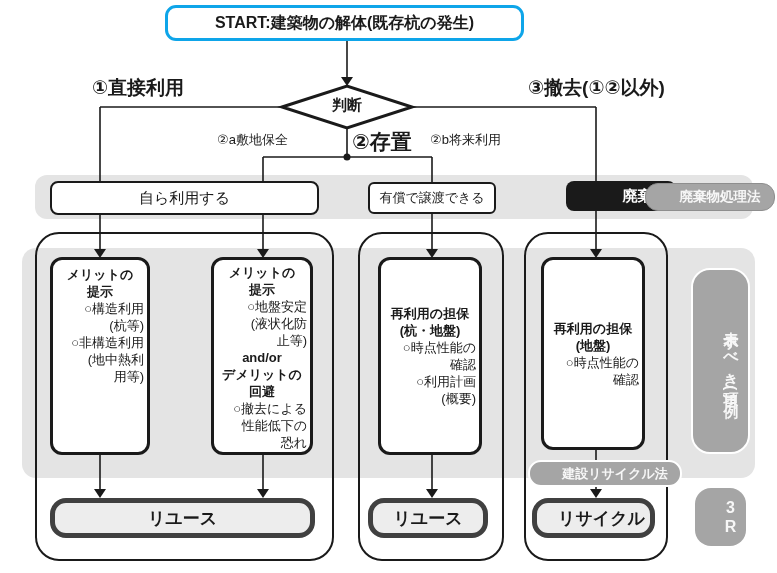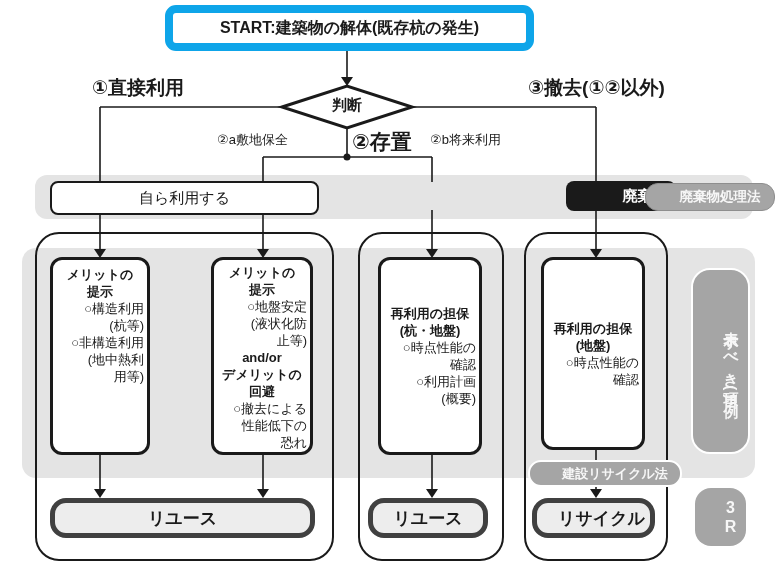--- a/index.html
+++ b/index.html
@@ -4,21 +4,21 @@
 <style>
   html,body{margin:0;padding:0;background:#fff;}
   body{font-family:"Liberation Sans","DejaVu Sans",sans-serif;color:#1a1a1a;}
   .canvas{position:relative;width:777px;height:573px;background:#fff;overflow:hidden;}
 
   
   .layer0{z-index:0;} .layer1{z-index:1;} .layer2{z-index:2;} .layer3{z-index:3;} .layer4{z-index:4;}
   .abs{position:absolute;}
 
   
-  .start-node{left:165px;top:5px;width:353px;height:30px;border:8px solid #0ea5e9;border-radius:11px;
+  .start-node{left:165px;top:5px;width:353px;height:30px;border:3px solid #0ea5e9;border-radius:11px;
     background:#fff;display:flex;align-items:center;justify-content:center;font-weight:bold;font-size:16px;}
   .decision-label{left:317px;top:96px;width:60px;text-align:center;font-weight:bold;font-size:15px;}
   .branch1{left:92px;top:75px;font-weight:bold;font-size:19px;}
   .branch3{left:528px;top:75px;font-weight:bold;font-size:19px;}
   .branch2{left:352px;top:128px;font-weight:bold;font-size:21px;}
   .branch2a{left:217px;top:131px;font-size:13px;}
   .branch2b{left:430px;top:131px;font-size:13px;}
 
   
   .band{left:35px;top:175px;width:718px;height:44px;background:#e4e4e4;border-radius:12px;}
@@ -117,20 +117,21 @@
 
   <div class="abs start-node layer3">START:建築物の解体(既存杭の発生)</div>
   <div class="abs decision-label layer4">判断</div>
   <div class="abs branch1 layer4">①直接利用</div>
   <div class="abs branch3 layer4">③撤去(①②以外)</div>
   <div class="abs branch2 layer4">②存置</div>
   <div class="abs branch2a layer4">②a敷地保全</div>
   <div class="abs branch2b layer4">②b将来利用</div>
 
   <div class="abs selfuse layer3">自ら利用する</div>
+  <div class="abs transfer layer3">有償で譲渡できる</div>
   <div class="abs waste layer3">廃棄物</div>
   <div class="abs pill wastelaw layer3">廃棄物処理法</div>
 
   <div class="abs node b1 layer3">
     <div class="hd">メリットの
 提示</div>
     <div class="bd">○構造利用
  (杭等)
 ○非構造利用
  (地中熱利

